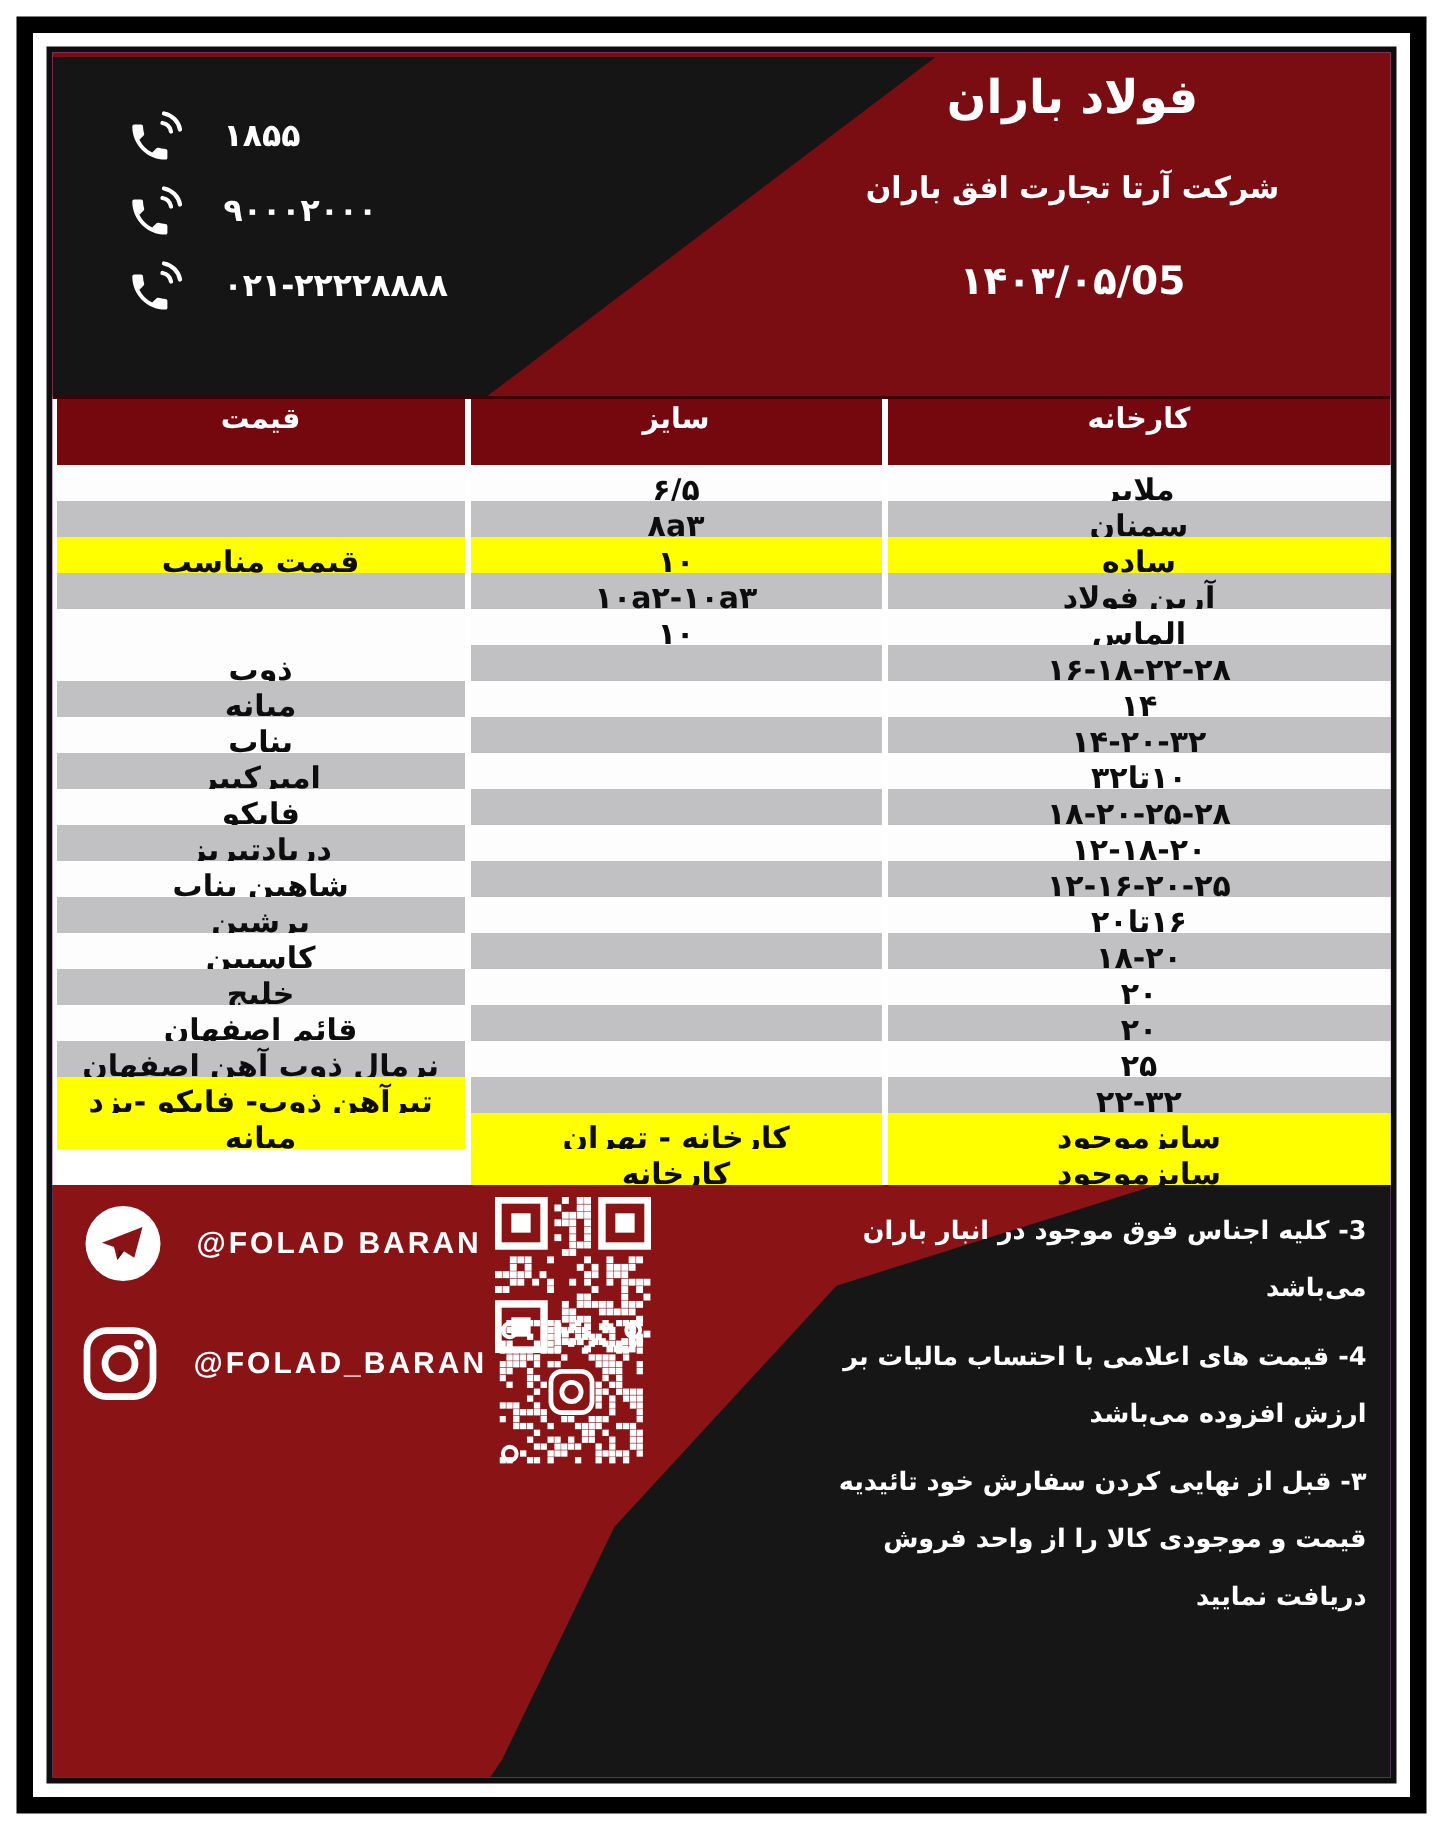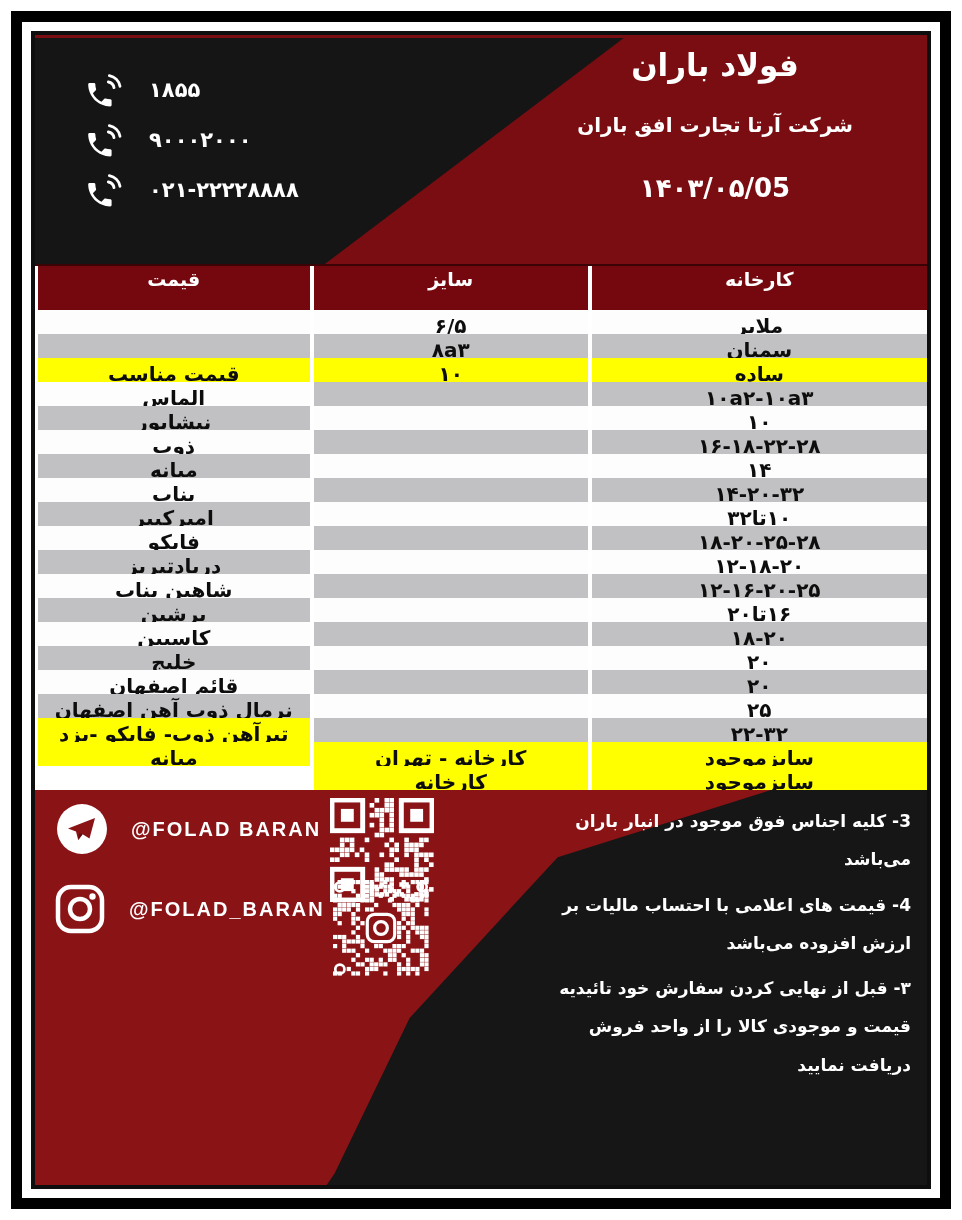--- a/index.html
+++ b/index.html
@@ -113,26 +113,26 @@
         <div class="grid tbody" id="tbody">
             <div class="cell bg-white">ملایر</div>
             <div class="cell bg-white">۶/۵</div>
             <div class="cell bg-white"></div>
             <div class="cell bg-gray">سمنان</div>
             <div class="cell bg-gray">۸a۳</div>
             <div class="cell bg-gray"></div>
             <div class="cell bg-yellow">ساده</div>
             <div class="cell bg-yellow">۱۰</div>
             <div class="cell bg-yellow">قیمت مناسب</div>
+            <div class="cell bg-gray">آرین فولاد</div>
             <div class="cell bg-gray">۱۰a۲‎-‎۱۰a۳</div>
             <div class="cell bg-gray"></div>
             <div class="cell bg-white">الماس</div>
             <div class="cell bg-white">۱۰</div>
             <div class="cell bg-white"></div>
-            <div class="cell bg-gray">نیشابور</div>
             <div class="cell bg-gray">۱۶‎-‎۱۸‎-‎۲۲‎-‎۲۸</div>
             <div class="cell bg-gray"></div>
             <div class="cell bg-white">ذوب</div>
             <div class="cell bg-white">۱۴</div>
             <div class="cell bg-white"></div>
             <div class="cell bg-gray">میانه</div>
             <div class="cell bg-gray">۱۴‎-‎۲۰‎-‎۳۲</div>
             <div class="cell bg-gray"></div>
             <div class="cell bg-white">بناب</div>
             <div class="cell bg-white">۱۰تا۳۲</div>

